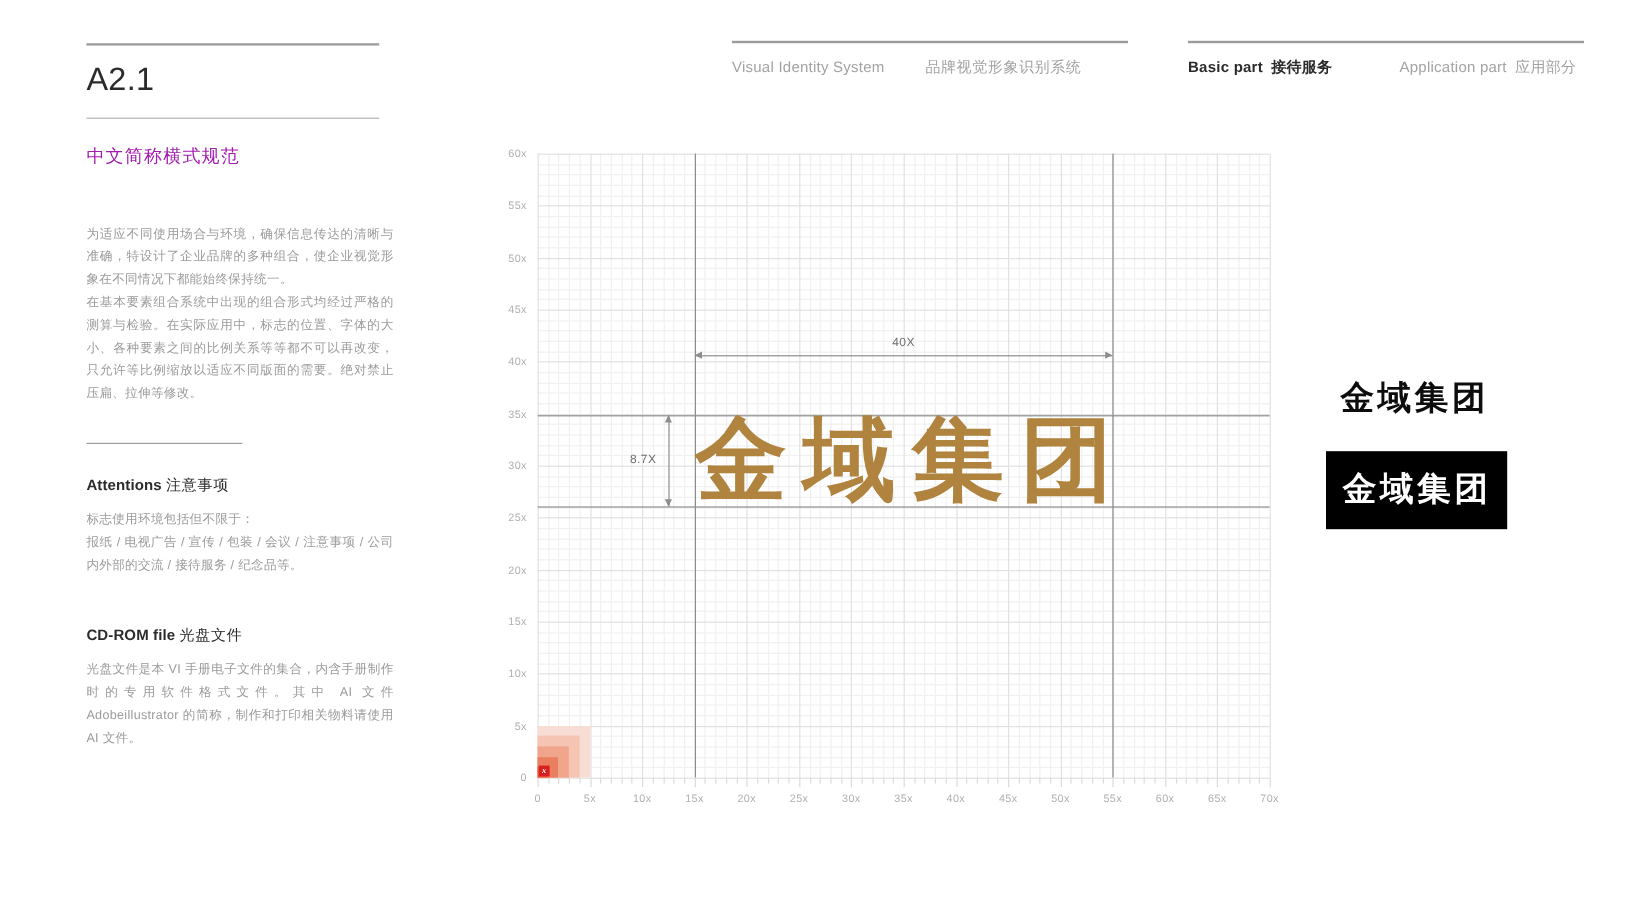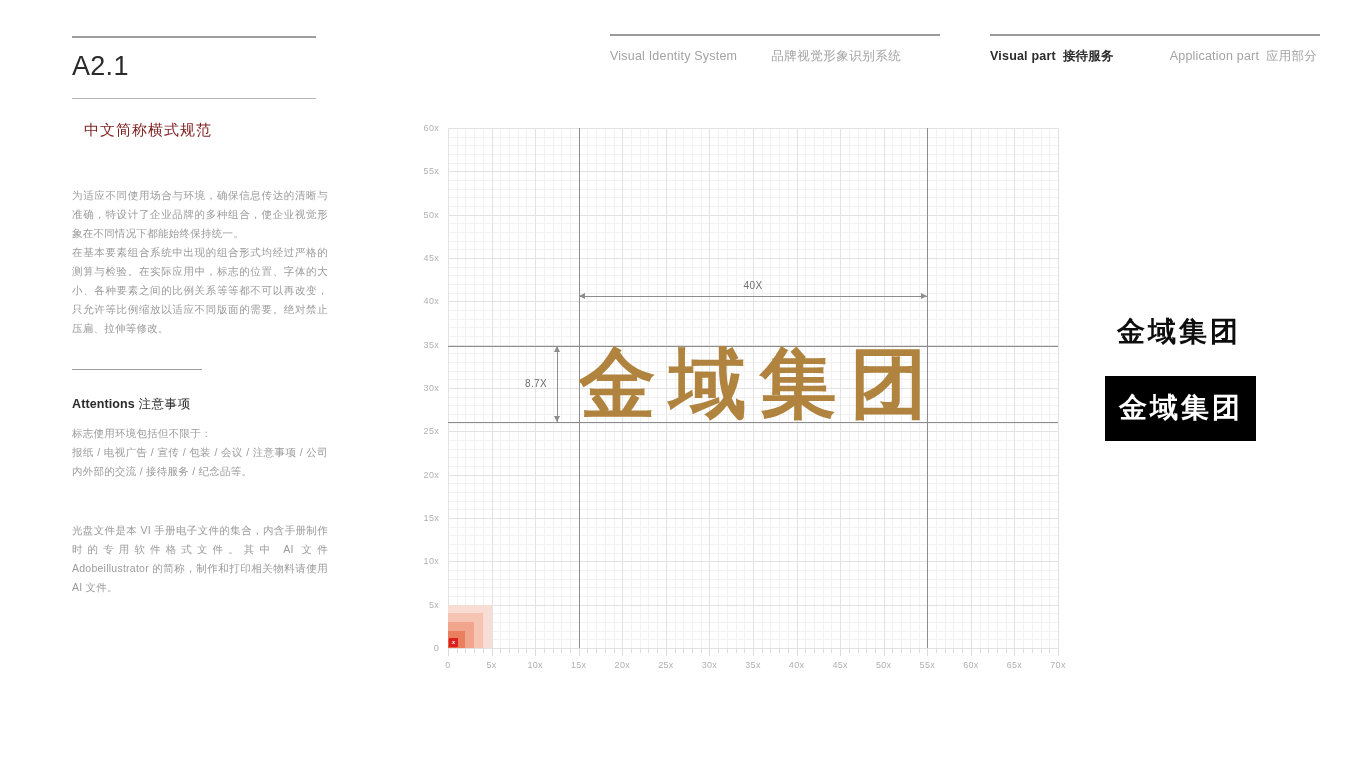--- a/index.html
+++ b/index.html
@@ -78,24 +78,24 @@
     margin: 4px 0 16px 0;
   }
   .rule-under-title {
     width: 244px;
     height: 1px;
     background: #b5b5b5;
     margin-bottom: 22px;
   }
   #section-subtitle {
     font-size: 15px;
-    color: #7f1d1d;
+    color: #a21caf;
     letter-spacing: 1px;
     font-weight: 400;
-    margin: 0 0 46px 12px;
+    margin: 0 0 46px 0;
   }
   .block { margin-bottom: 30px; }
   .block-heading {
     font-size: 12.5px;
     font-weight: 700;
     color: #2b2b2b;
     margin: 0 0 11px 0;
     letter-spacing: .1px;
   }
   .block-heading .cn { font-weight: 500; letter-spacing: .6px; }
@@ -268,21 +268,21 @@
       <span class="nav-item">Visual Identity System</span>
       <span class="nav-item cn">品牌视觉形象识别系统</span>
     </div>
   </div>
 
   <div class="nav-group" style="left:380px; width:330px;">
     <div class="nav-rule" style="left:0; width:330px;"></div>
     <div class="nav-items" style="left:0;">
       <span class="nav-item active">
         <span class="nav-pair">
-          <span>Visual part</span>
+          <span>Basic part</span>
           <span class="cn-sub">接待服务</span>
         </span>
       </span>
       <span class="nav-item" style="margin-left:22px;">
         <span class="nav-pair">
           <span>Application part</span>
           <span>应用部分</span>
         </span>
       </span>
     </div>
@@ -312,20 +312,24 @@
       <span>Attentions</span>
       <span class="cn">注意事项</span>
     </h3>
     <div class="block-body">
       <p>标志使用环境包括但不限于：</p>
       <p>报纸 / 电视广告 / 宣传 / 包装 / 会议 / 注意事项 / 公司内外部的交流 / 接待服务 / 纪念品等。</p>
     </div>
   </div>
 
   <div class="block" style="margin-top:40px;">
+    <h3 class="block-heading">
+      <span>CD-ROM file</span>
+      <span class="cn">光盘文件</span>
+    </h3>
     <div class="block-body">
       <p>光盘文件是本 VI 手册电子文件的集合，内含手册制作时的专用软件格式文件。其中 AI 文件 Adobeillustrator 的简称，制作和打印相关物料请使用 AI 文件。</p>
     </div>
   </div>
 </div>
 
 <div id="logo-grid-panel">
   <div id="grid-canvas">
     <div class="gridlines-minor" id="gl-minor">
         <div class="gl gl-v-minor" style="left: 8.71429px;"></div>

